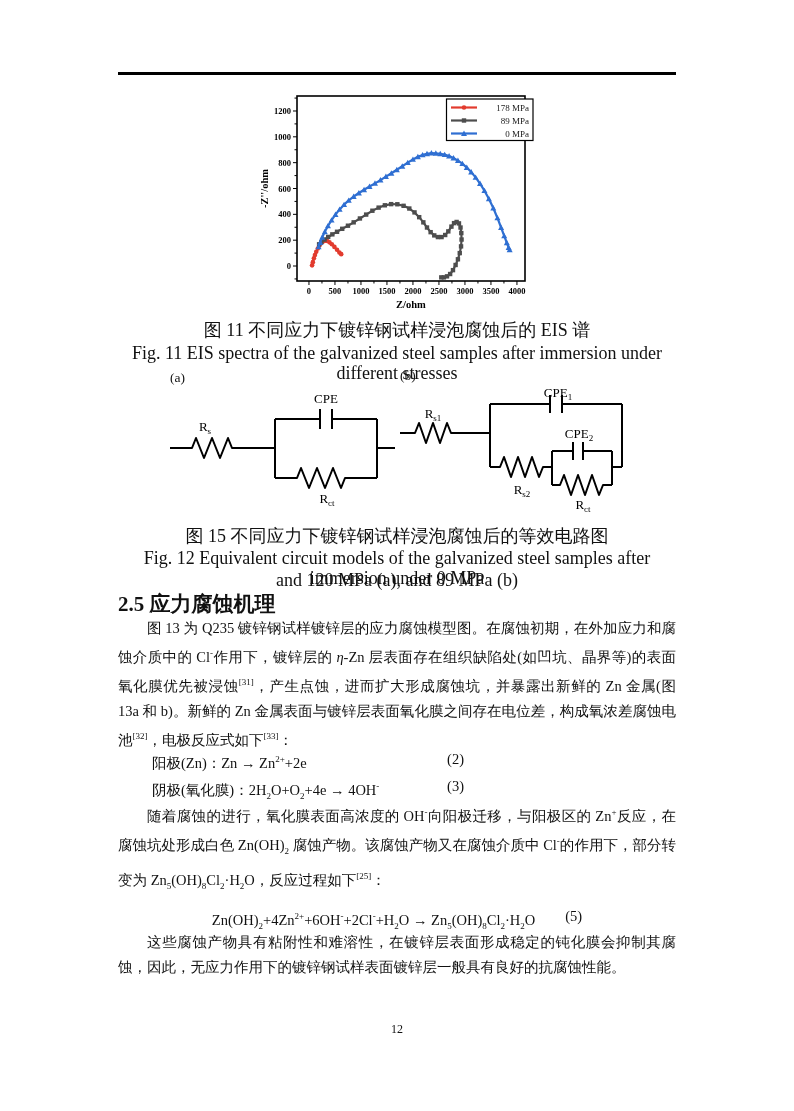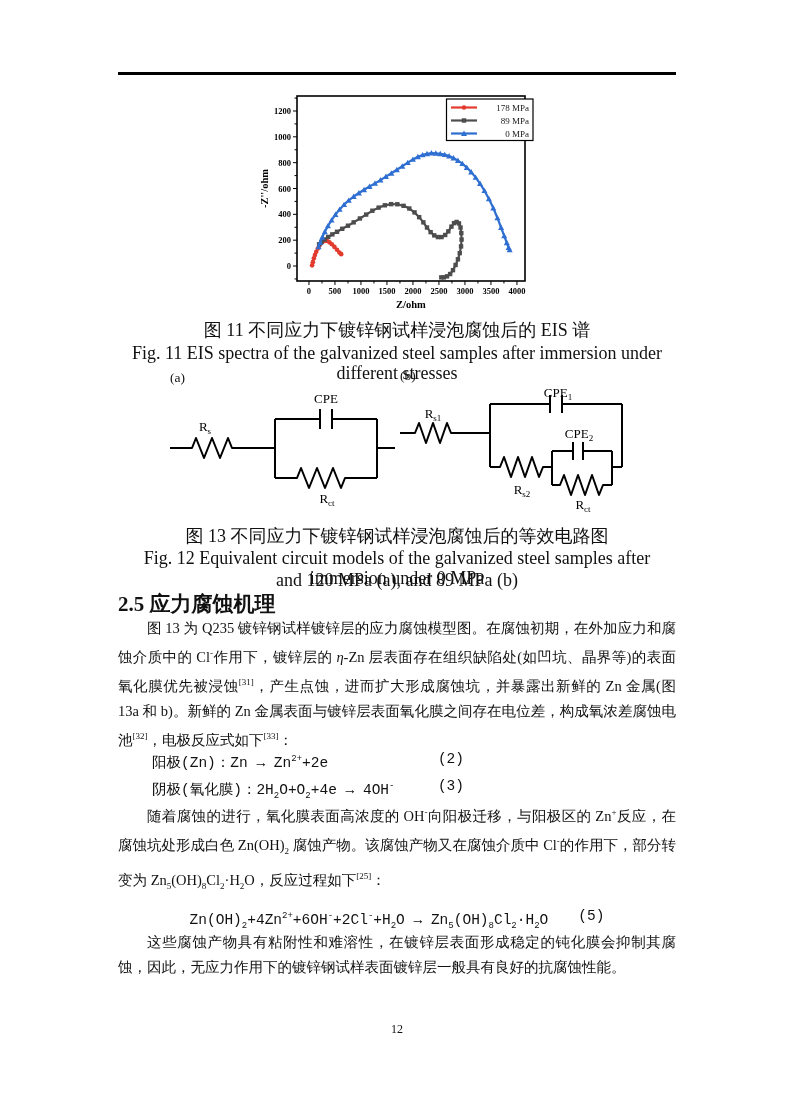--- a/index.html
+++ b/index.html
@@ -8,21 +8,21 @@
   .top-rule{position:absolute;left:118px;top:72px;width:558px;height:3px;background:#000;}
   .fig-wrap{position:absolute;left:0;top:93px;width:100%;display:flex;justify-content:center;}
   .caption{position:absolute;left:118px;width:558px;text-align:center;font-size:18px;line-height:20px;}
   .panel-label{position:absolute;font-size:13.5px;}
   .circuit{position:absolute;}
   .section-heading{position:absolute;left:118px;width:558px;font-size:21px;font-weight:bold;}
   .para{position:absolute;left:118px;width:558px;font-size:14.5px;line-height:25px;
         text-align:justify;text-indent:2em;}
   .para sup,.eq sup,.caption sup{font-size:9px;}
   .para sub,.eq sub{font-size:9px;}
-  .eq{position:absolute;font-size:14.5px;line-height:25px;font-family:Liberation Mono, monospace;}
+  .eq{position:absolute;font-size:14.5px;line-height:25px;}
   .eq-labeled{left:152px;width:312px;display:flex;justify-content:space-between;}
   .eq-centered{left:118px;width:558px;display:flex;justify-content:center;}
   .gap65{width:65px;display:inline-block;}
   .gap30{width:30px;display:inline-block;}
   .page-num{position:absolute;left:118px;width:558px;top:1022px;text-align:center;font-size:12px;}
   svg text{font-family:"Liberation Serif","DejaVu Serif",serif;}
 </style>
 </head>
 <body>
 
@@ -249,21 +249,21 @@
       <polyline points="157,100 165,100 169,90 176,110 183,90 190,110 197,90 204,110 208,100 217,100"></polyline>
       <line x1="217" y1="82" x2="227" y2="82"></line>
     </g>
     <text x="38" y="33" text-anchor="middle" font-size="13"><tspan>R</tspan><tspan dy="3" font-size="9">s1</tspan></text>
     <text x="163" y="12" text-anchor="middle" font-size="13"><tspan>CPE</tspan><tspan dy="3" font-size="9">1</tspan></text>
     <text x="184" y="53" text-anchor="middle" font-size="13"><tspan>CPE</tspan><tspan dy="3" font-size="9">2</tspan></text>
     <text x="127" y="109" text-anchor="middle" font-size="13"><tspan>R</tspan><tspan dy="3" font-size="9">s2</tspan></text>
     <text x="188" y="124" text-anchor="middle" font-size="13"><tspan>R</tspan><tspan dy="3" font-size="9">ct</tspan></text>
   </svg>
 
-  <div class="caption" style="top:526px;">图 13 不同应力下镀锌钢试样浸泡腐蚀后的等效电路图</div>
+  <div class="caption" style="top:526px;">图 15 不同应力下镀锌钢试样浸泡腐蚀后的等效电路图</div>
   <div class="caption" style="top:548px;">Fig. 12 Equivalent circuit models of the galvanized steel samples after immersion under 0 MPa</div>
   <div class="caption" style="top:570px;">and 120 MPa (a), and 89 MPa (b)</div>
 
   <div class="section-heading" style="top:590px;">2.5 应力腐蚀机理</div>
 
   <div class="para" style="top:616px;"><span>图 13 为 Q235 镀锌钢试样镀锌层的应力腐蚀模型图。在腐蚀初期，在外加应力和腐蚀介质中的 Cl</span><sup>-</sup><span>作用下，镀锌层的 </span><span style="font-style: italic;">η</span><span>-Zn 层表面存在组织缺陷处(如凹坑、晶界等)的表面氧化膜优先被浸蚀</span><sup>[31]</sup><span>，产生点蚀，进而扩大形成腐蚀坑，并暴露出新鲜的 Zn 金属(图 13a 和 b)。新鲜的 Zn 金属表面与镀锌层表面氧化膜之间存在电位差，构成氧浓差腐蚀电池</span><sup>[32]</sup><span>，电极反应式如下</span><sup>[33]</sup><span>：</span></div>
 
   <div class="eq eq-labeled" style="top:747px;">
     <span><span>阳极(Zn)：</span><span><span>Zn → Zn</span><sup>2+</sup><span>+2e</span></span></span>
     <span>(2)</span>

